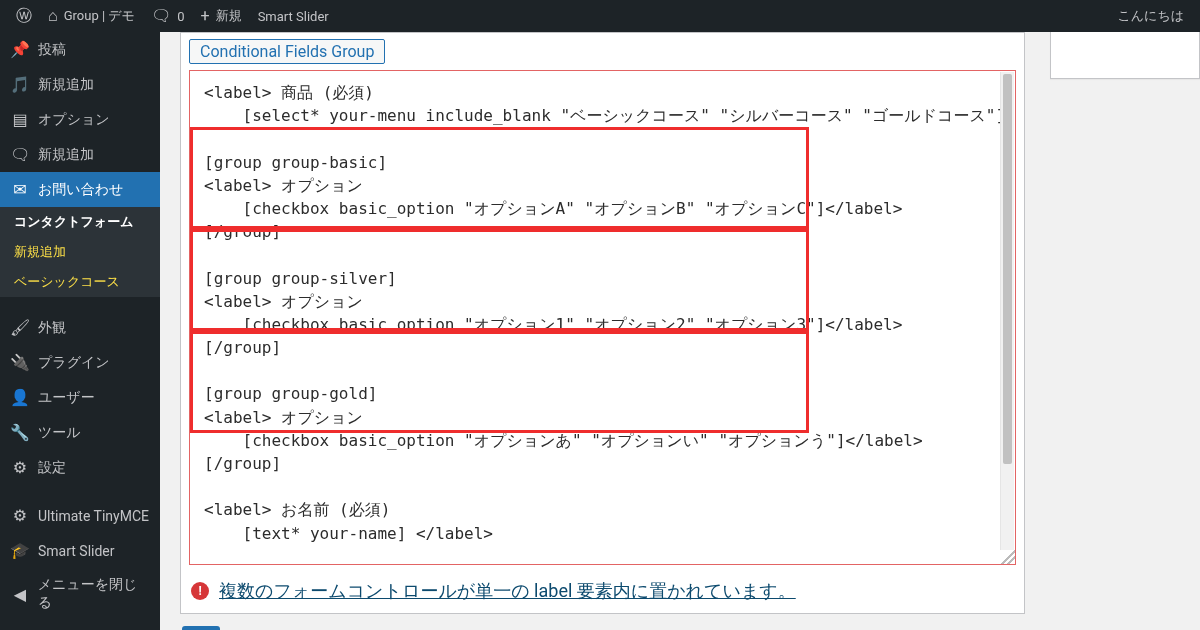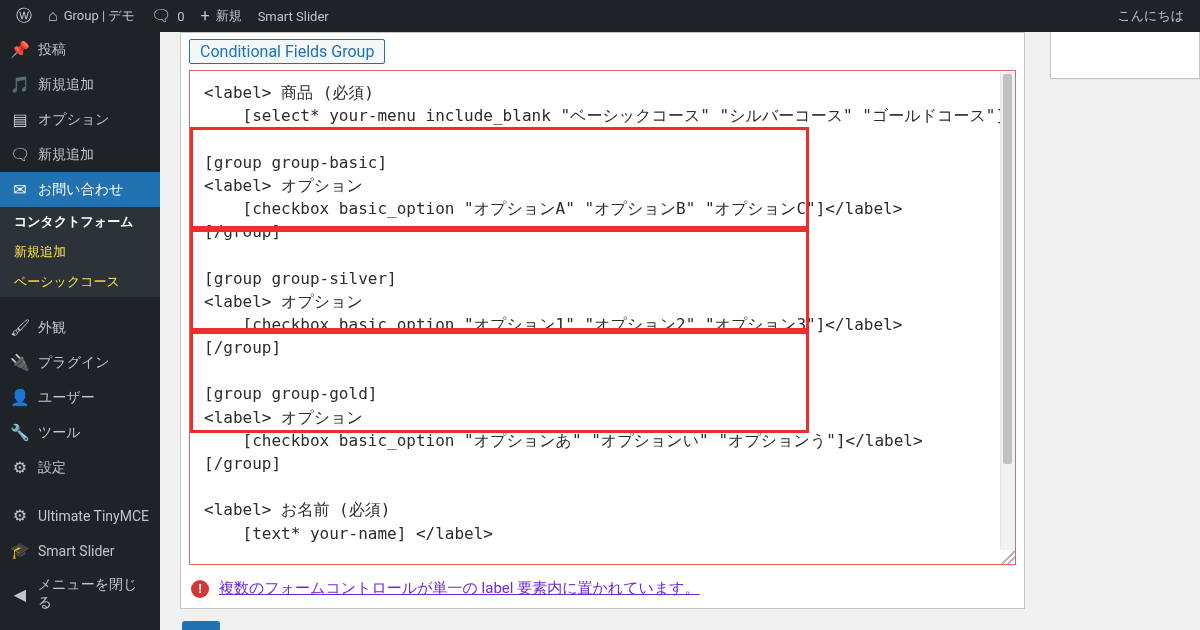--- a/index.html
+++ b/index.html
@@ -35,21 +35,21 @@
   .editor-scroll-thumb { position: absolute; left: 2px; right: 2px; top: 2px; height: 390px; background: #c1c1c1; border-radius: 2px; }
   .resize-grip { position: absolute; right: 0; bottom: 0; width: 14px; height: 14px; cursor: nwse-resize; background: linear-gradient(135deg, transparent 50%, #bbb 50%, #bbb 60%, transparent 60%, transparent 70%, #bbb 70%, #bbb 80%, transparent 80%); }
 
   .red-box { position: absolute; border: 3px solid #ef2d2d; left: 0; right: 206px; pointer-events: none; }
   .rb1 { top: 56px; height: 102px; }
   .rb2 { top: 158px; height: 102px; }
   .rb3 { top: 260px; height: 102px; }
 
   .validation { display: flex; align-items: center; gap: 10px; padding: 6px 10px 10px 10px; }
   .val-icon { width: 18px; height: 18px; border-radius: 50%; background: #d63638; color: #fff; display: inline-flex; align-items: center; justify-content: center; font-size: 12px; font-weight: bold; }
-  .val-link { color: #6d28d9; text-decoration: underline; font-size: 15px; cursor: pointer; }
+  .val-link { color: #0c4a6e; text-decoration: underline; font-size: 18px; cursor: pointer; }
 
   .side-widget { position: absolute; right: -2px; top: -5px; width: 150px; height: 52px; background: #fff; border: 1px solid #c3c4c7; box-shadow: 0 1px 1px rgba(0,0,0,.04); }
 
   .blue-btn { display: inline-block; background: #2271b1; width: 38px; height: 12px; border-radius: 3px 3px 0 0; margin-left: 2px; margin-top: 12px; }
 </style>
 </head>
 <body>
 
 <div class="adminbar">
   <div class="ab-item">

